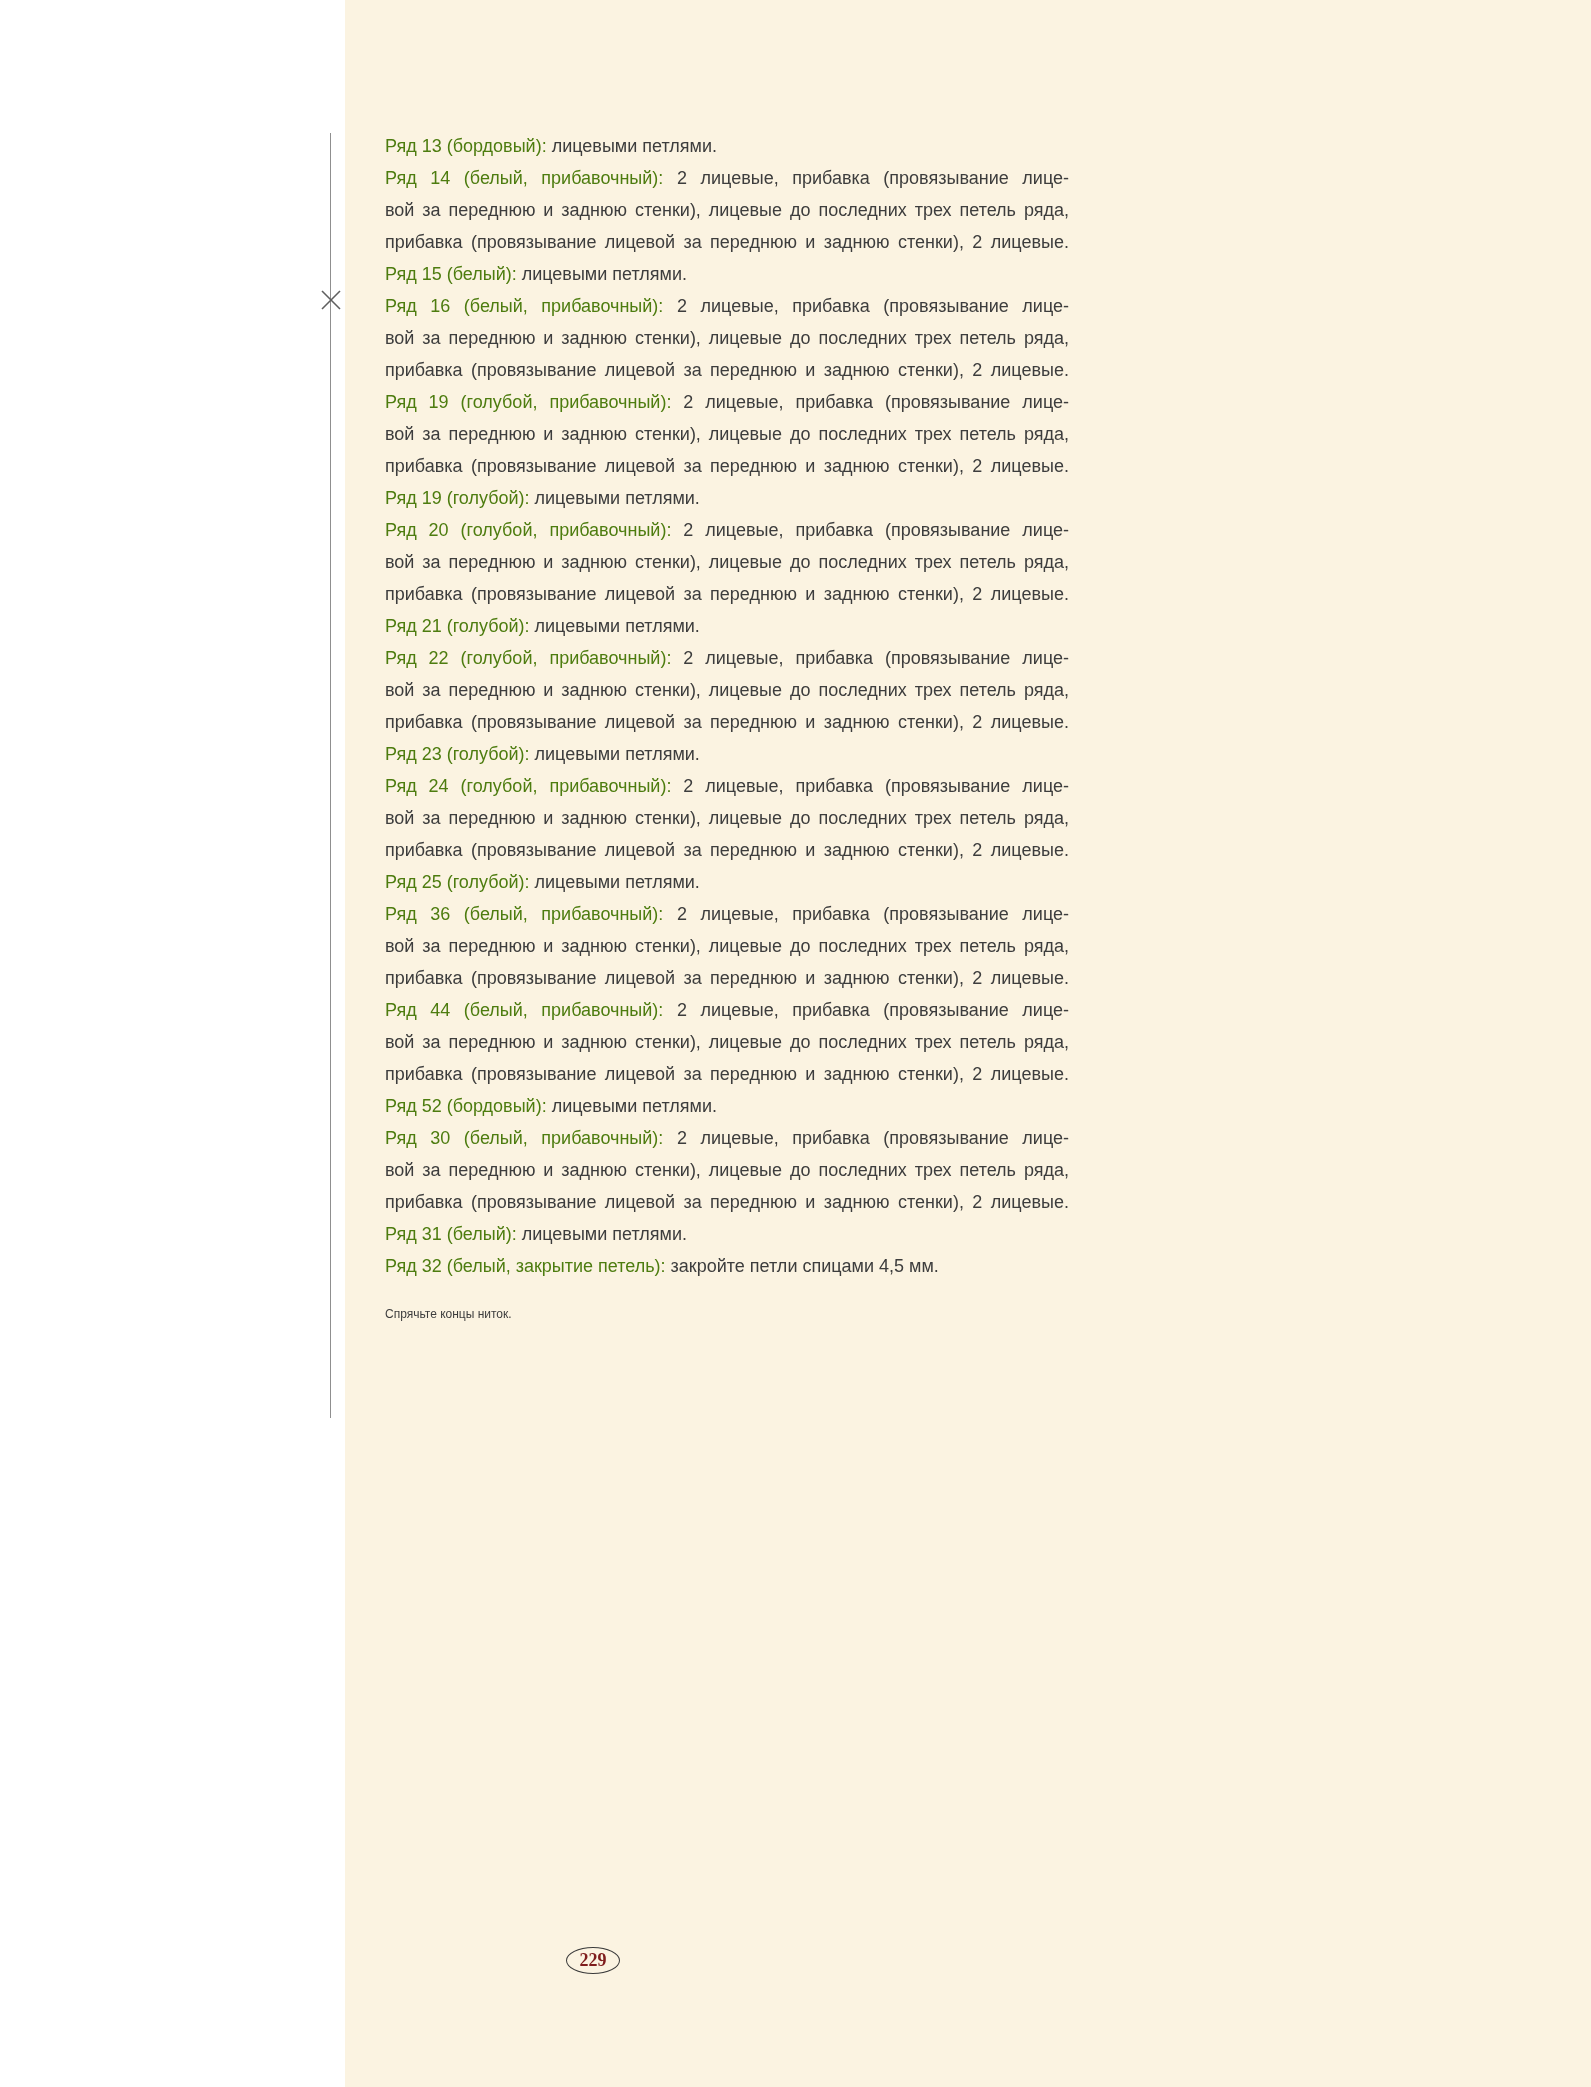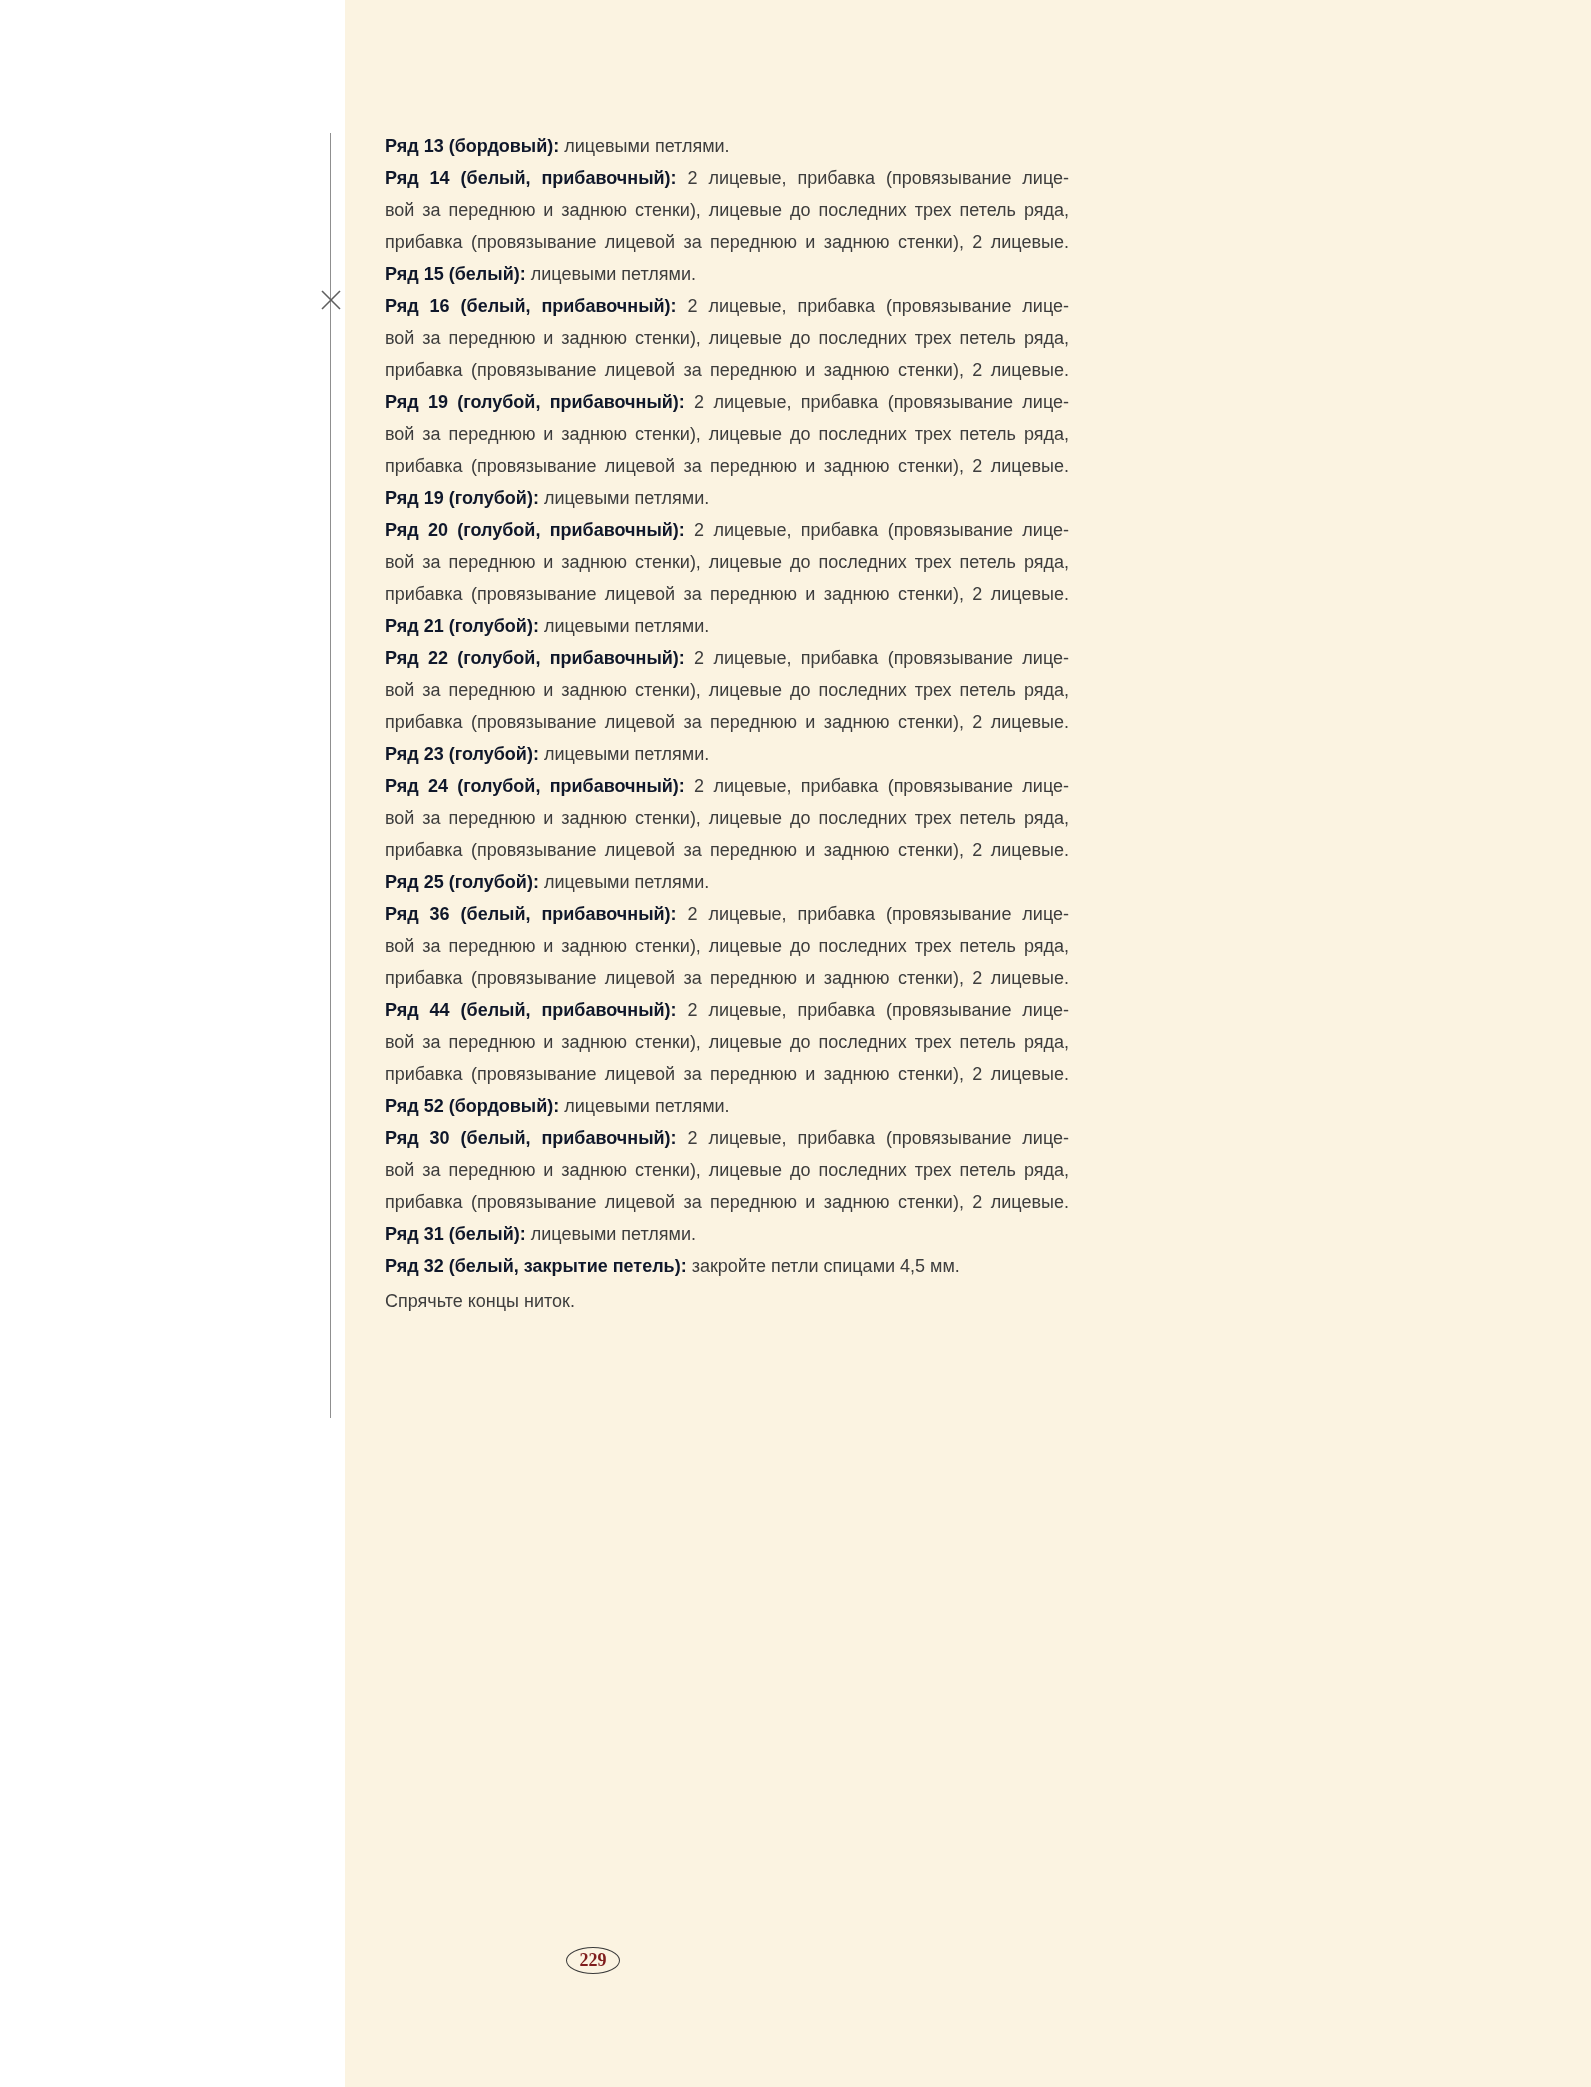--- a/index.html
+++ b/index.html
@@ -37,26 +37,26 @@
   .line {
     font-size: 18px;
     line-height: 32px;
     text-align: justify;
     text-align-last: left;
   }
   .line.fill {
     text-align-last: justify;
   }
   .row-label {
-    font-weight: 700;
-    color: #0f172a;
+    font-weight: 400;
+    color: #4d7c0f;
   }
   .footer-note {
-    margin: 3px 0 0 0;
-    font-size: 18px;
+    margin: 16px 0 0 0;
+    font-size: 12px;
     line-height: 32px;
   }
   .page-number {
     position: absolute;
     left: 566px; top: 1947px;
     width: 54px; height: 27px;
     border: 1.5px solid #3a3a3a;
     border-radius: 50%;
     box-sizing: border-box;
     display: flex;

